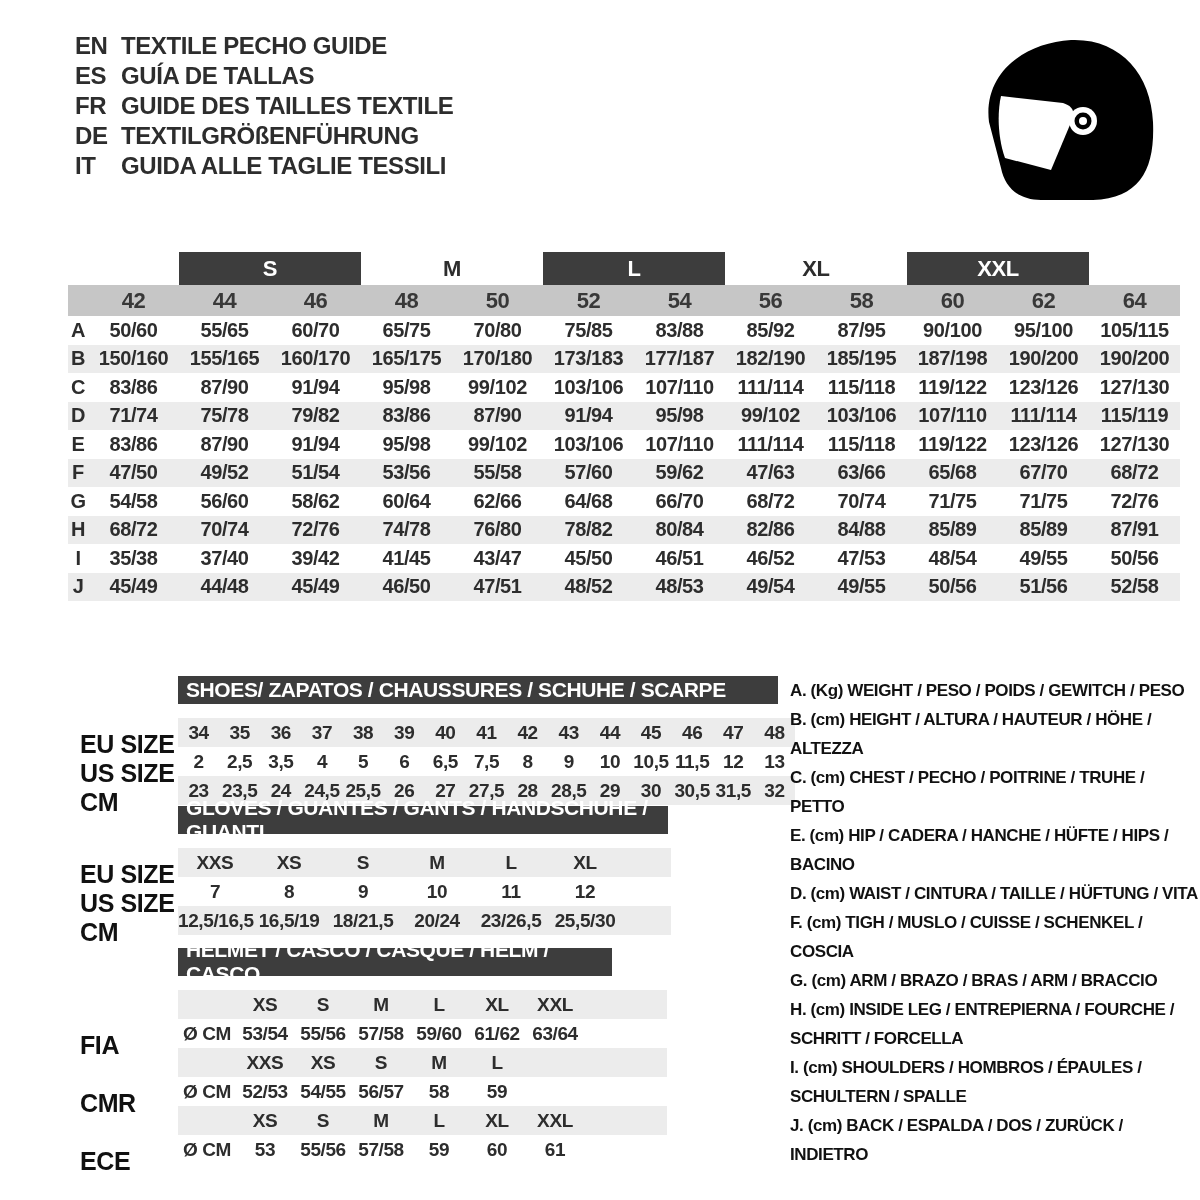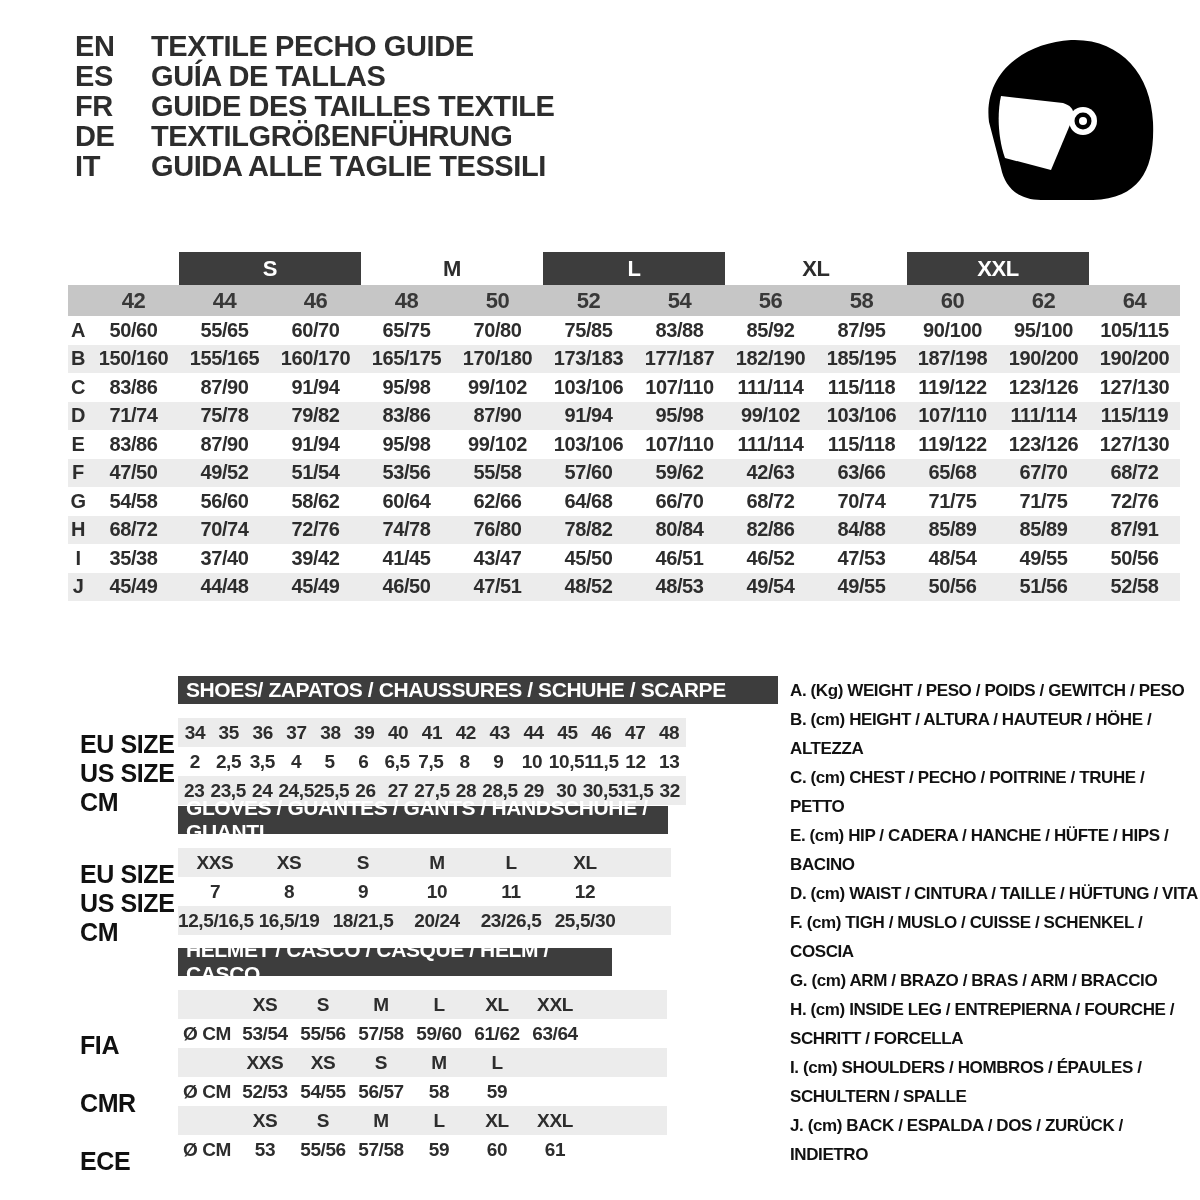--- a/index.html
+++ b/index.html
@@ -2,21 +2,21 @@
 <html><head>
 <meta charset="utf-8">
 <style>
   html,body{margin:0;padding:0;background:#fff;}
   .page{position:relative;width:1200px;height:1200px;background:#ffffff;
         font-family:"Liberation Sans",sans-serif;font-weight:700;color:#2d2d2d;
         letter-spacing:-0.4px;overflow:hidden;}
 
   
   .langs{position:absolute;left:75px;top:30px;}
-  .lang-row{display:flex;height:30px;align-items:flex-start;font-size:29px;gap:30px;}
+  .lang-row{display:flex;height:30px;align-items:flex-end;font-size:24px;}
   .lang-code{width:46px;}
 
   
   .helmet-icon{position:absolute;left:975px;top:36px;}
 
   
   .mtable{position:absolute;left:68px;top:252px;width:1112px;}
   .grow,.numrow,.drow{display:grid;grid-template-columns:20px repeat(12,1fr);}
   .grow{height:33px;}
   .gbox{display:flex;align-items:center;justify-content:center;font-size:22px;}
@@ -31,21 +31,21 @@
   
   .subtable{position:absolute;left:80px;}
   .trow{display:flex;align-items:center;height:29px;}
   .trow.barrow{height:28px;margin-bottom:14px;}
   .tlabel{width:98px;font-size:25px;color:#111;margin-top:24px;}
   .tbar{height:28px;background:#3d3d3d;color:#fff;display:flex;align-items:center;
         padding-left:8px;font-size:21px;box-sizing:border-box;}
   .bar-shoes{width:600px;}
   .bar-gloves{width:490px;}
   .bar-helmet{width:434px;}
-  .shoes-grid{width:508px;height:100%;display:grid;grid-template-columns:repeat(15,1fr);align-items:center;}
+  .shoes-grid{width:617px;height:100%;display:grid;grid-template-columns:repeat(15,1fr);align-items:center;}
   .gloves-grid{width:493px;height:100%;display:grid;grid-template-columns:repeat(6,74px) 49px;align-items:center;}
   .helmet-grid{width:489px;height:100%;display:grid;grid-template-columns:58px repeat(6,58px) 83px;align-items:center;}
   .shoes-grid span,.gloves-grid span,.helmet-grid span{text-align:center;font-size:19px;}
   .gray{background:#ececec;}
 
   
   .legend{position:absolute;left:790px;top:676px;width:410px;}
   .legend-item{font-size:17px;line-height:29px;color:#111;}
 </style>
 </head>
@@ -189,21 +189,21 @@
         </div>
         <div class="drow alt">
           <span>F</span>
           <span>47/50</span>
           <span>49/52</span>
           <span>51/54</span>
           <span>53/56</span>
           <span>55/58</span>
           <span>57/60</span>
           <span>59/62</span>
-          <span>42/63</span>
+          <span>47/63</span>
           <span>63/66</span>
           <span>65/68</span>
           <span>67/70</span>
           <span>68/72</span>
         </div>
         <div class="drow">
           <span>G</span>
           <span>54/58</span>
           <span>56/60</span>
           <span>58/62</span>

